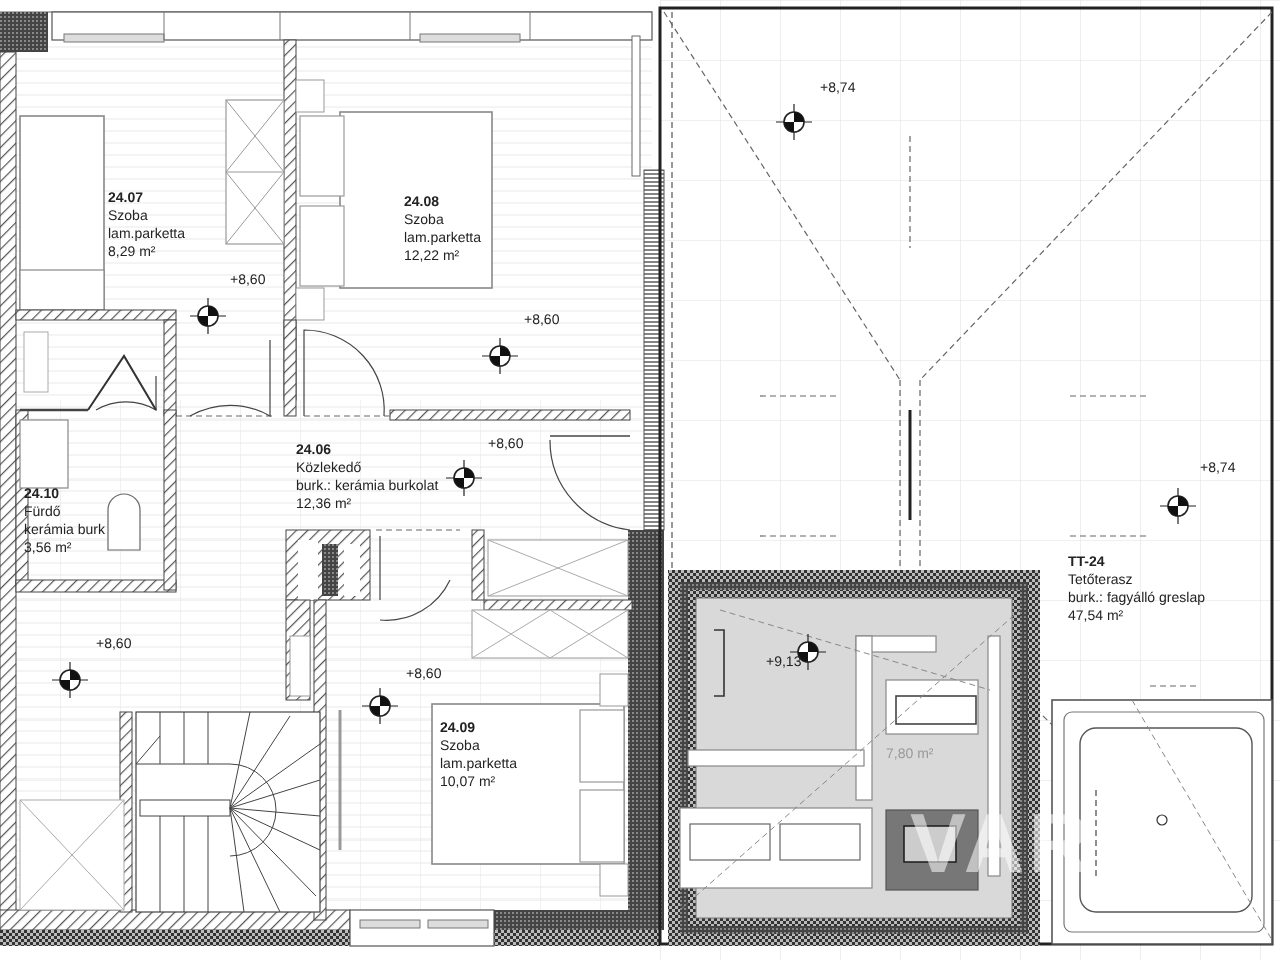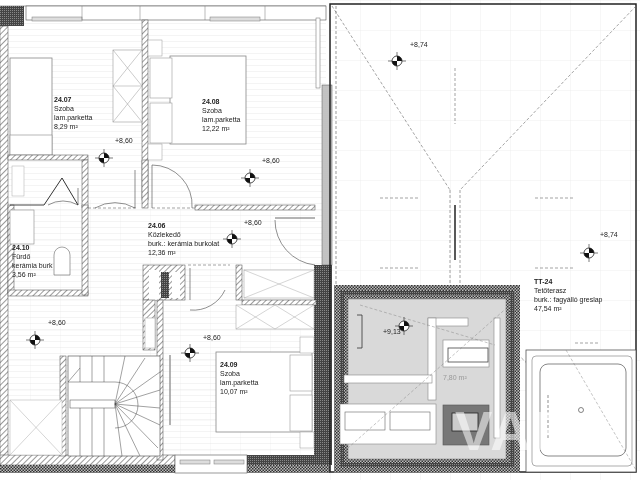--- a/index.html
+++ b/index.html
@@ -2,21 +2,21 @@
 <html><head>
 <meta charset="utf-8">
 <style>
   html,body{margin:0;padding:0;background:#fff;}
   body{width:640px;height:480px;overflow:hidden;position:relative;font-family:"Liberation Sans",sans-serif;}
   #plan{position:absolute;left:0;top:0;width:640px;height:480px;}
   .lbl{position:absolute;font-size:7px;line-height:9px;color:#222;white-space:nowrap;font-family:"Liberation Sans",sans-serif;}
   .lbl b{font-weight:bold;display:block;}
   .lbl span{display:block;}
   .lvl{position:absolute;font-size:7px;color:#222;font-family:"Liberation Sans",sans-serif;white-space:nowrap;}
-  .wm{position:absolute;font-family:"Liberation Sans",sans-serif;font-weight:bold;font-size:56px;color:rgba(255,255,255,0.55);letter-spacing:2px;text-align:right;}
+  .wm{position:absolute;font-family:"Liberation Sans",sans-serif;font-weight:bold;font-size:42px;color:rgba(255,255,255,0.55);letter-spacing:2px;text-align:right;}
 </style>
 </head>
 <body>
 
 <svg id="plan" viewBox="0 0 640 480" xmlns="http://www.w3.org/2000/svg">
   <defs>
     <pattern id="hatch" width="4" height="4" patternUnits="userSpaceOnUse" patternTransform="rotate(45)">
       <rect width="4" height="4" fill="#fff"></rect>
       <line x1="0" y1="0" x2="0" y2="4" stroke="#555" stroke-width="1.2"></line>
     </pattern>

